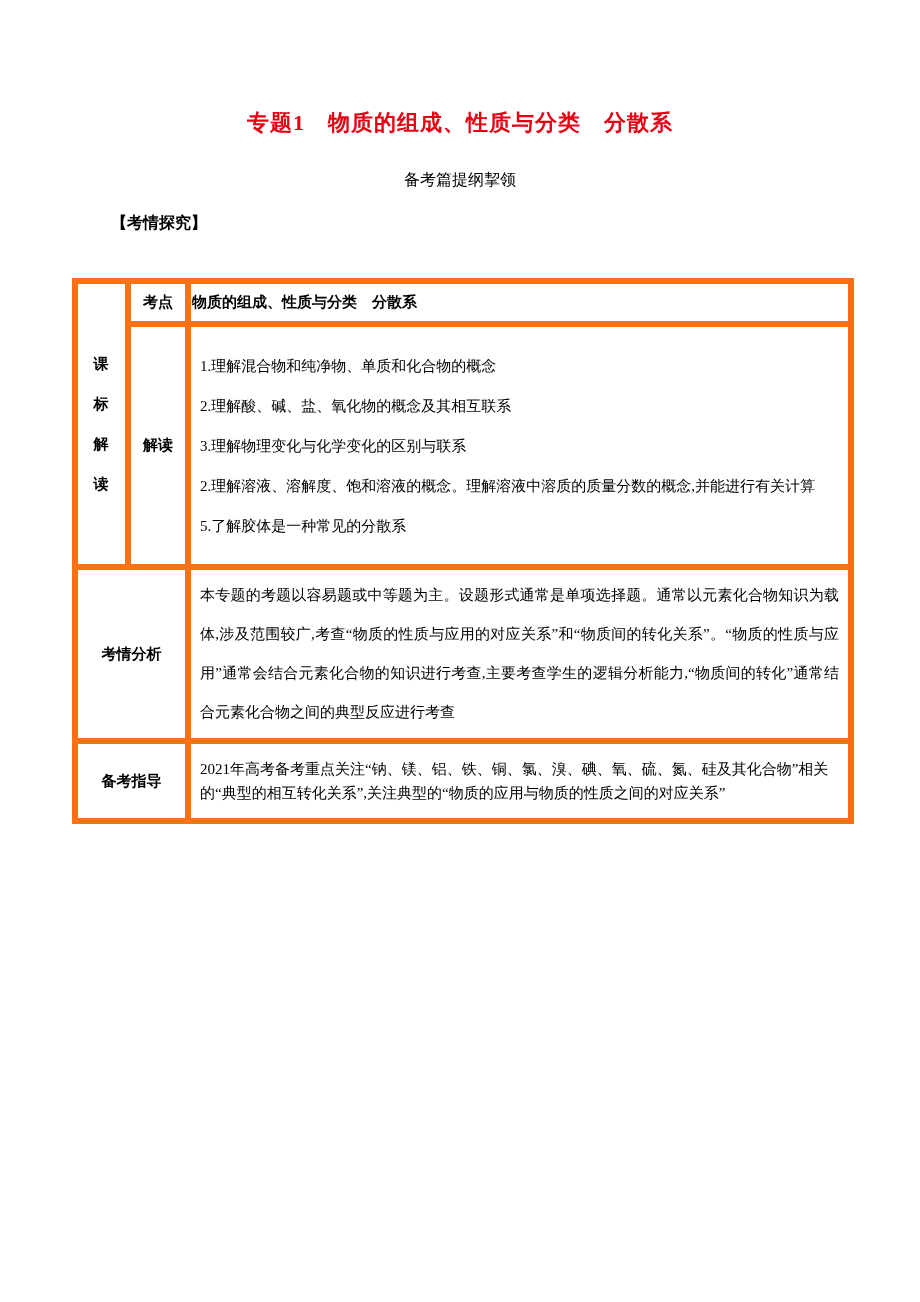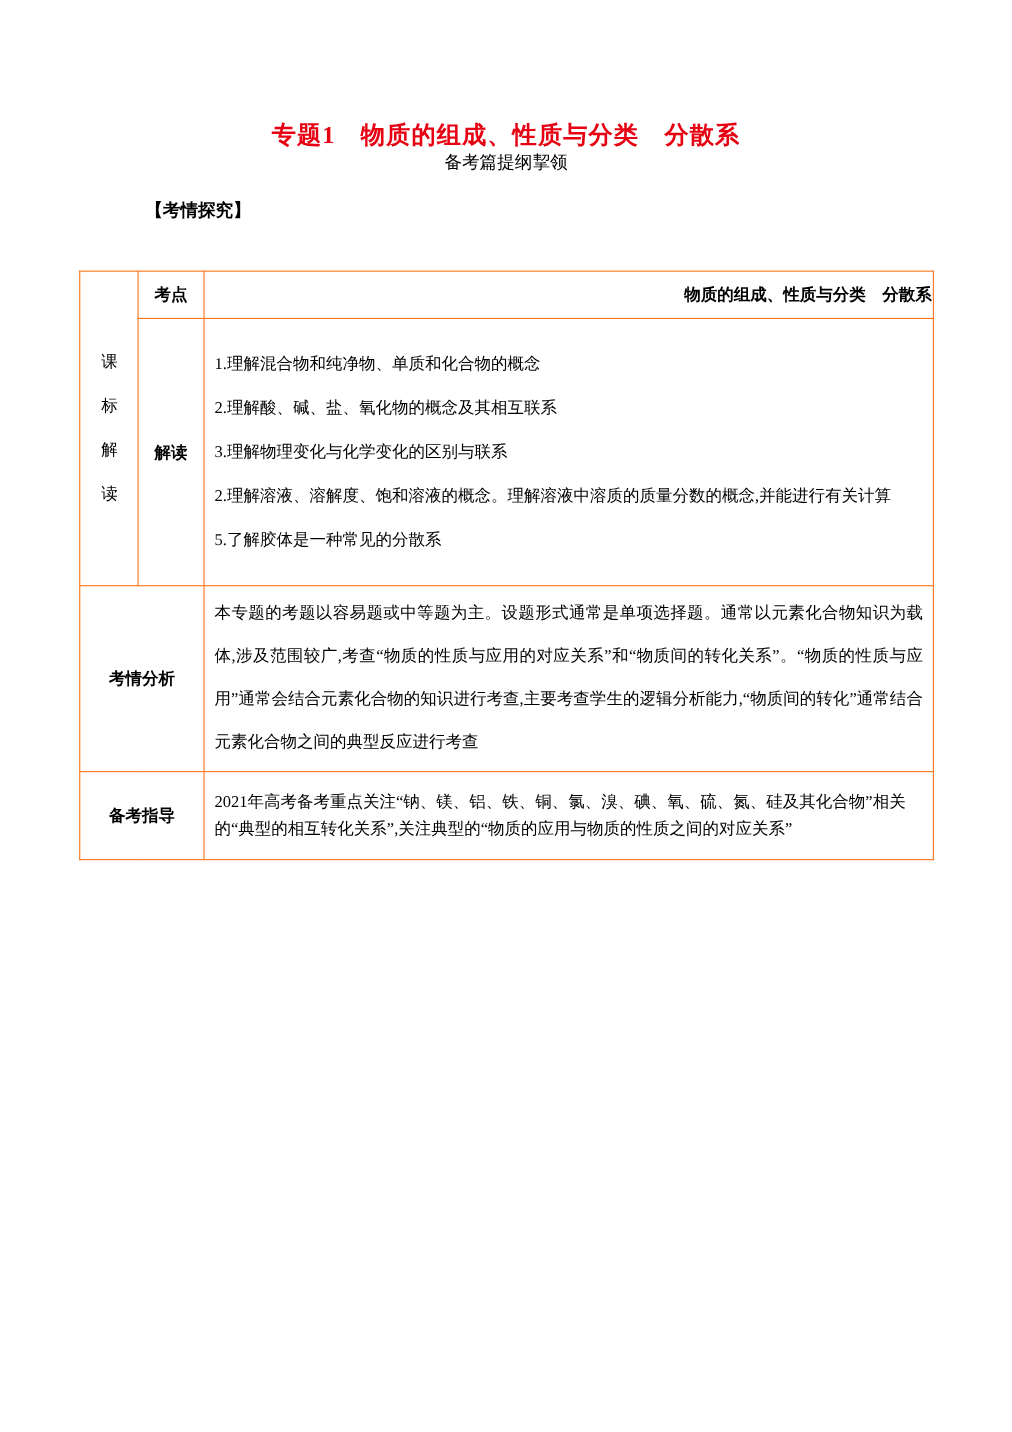--- a/index.html
+++ b/index.html
@@ -22,65 +22,66 @@
   }
   .title {
     margin: 0;
     text-align: center;
     font-size: 22px;
     font-weight: bold;
     color: #e60012;
     letter-spacing: 1px;
   }
   .subtitle {
+    margin-top: 32px;
     text-align: center;
     font-size: 16px;
   }
   .section-heading {
     margin-top: 22px;
-    margin-left: 60px;
+    margin-left: 39px;
     font-size: 16px;
     font-weight: bold;
   }
   table.exam-table {
     margin-top: 44px;
     width: 776px;
     border-collapse: collapse;
     table-layout: fixed;
     font-size: 15px;
   }
   table.exam-table td {
-    border: 1px solid #f97316;
+    border: 6px solid #f97316;
     vertical-align: middle;
     box-sizing: border-box;
   }
   col.c1 { width: 53px; }
   col.c2 { width: 60px; }
   col.c3 { width: 663px; }
   tr.r-kaodian { height: 43px; }
   tr.r-jiedu   { height: 243px; }
   tr.r-kaoqing { height: 157px; }
   tr.r-beikao  { height: 80px; }
   .group-cell {
-    text-align: right;
-    font-weight: normal;
+    text-align: left;
+    font-weight: bold;
     margin-top: 32px;
   }
   .group-cell .vstack {
     width: 16px;
     margin: 0 auto;
     line-height: 40px;
     word-break: break-all;
   }
   .label-cell {
     text-align: center;
     font-weight: bold;
   }
   .content-center-bold {
-    text-align: right;
+    text-align: left;
     font-weight: bold;
   }
   .jiedu-list {
     padding: 4px 8px;
   }
   .jiedu-item {
     line-height: 40px;
   }
   .para-cell {
     padding: 6px 9px;

